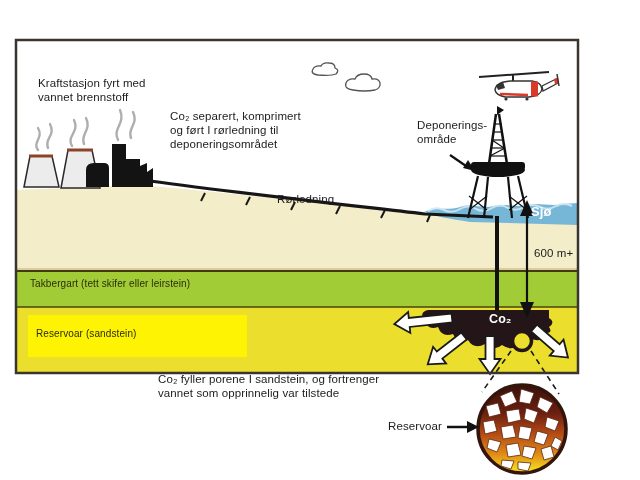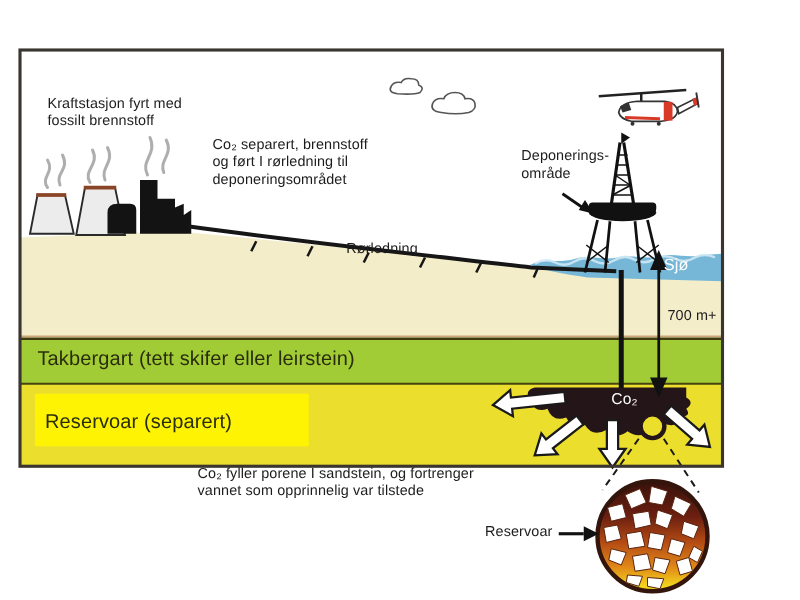--- a/index.html
+++ b/index.html
@@ -6,23 +6,23 @@
   body{
     width:640px;height:480px;position:relative;background:#ffffff;
     font-family:"Liberation Sans","DejaVu Sans",sans-serif;color:#1c1c1c;
     overflow:hidden;
   }
   #scene{position:absolute;left:0;top:0;}
   .lbl{
     position:absolute;white-space:pre-line;line-height:1.22;
     font-size:11.5px;color:#1c1c1c;letter-spacing:.1px;
   }
-  .lbl.big{font-size:16px;color:#2a2d0c;}
-  .lbl.white{color:#ffffff;}
-  .lbl.bold{font-weight:normal;}
+  .lbl.big{font-size:10px;color:#2a2d0c;}
+  .lbl.white{color:#ffffff;font-weight:bold;}
+  .lbl.bold{font-weight:bold;}
 </style>
 </head>
 <body>
 
 <svg id="scene" width="640" height="480" viewBox="0 0 640 480">
   <defs>
     <linearGradient id="grainGrad" x1="0" y1="0" x2="0" y2="1">
       <stop offset="0" stop-color="#38120c"></stop>
       <stop offset="0.32" stop-color="#6b1f10"></stop>
       <stop offset="0.55" stop-color="#b34a14"></stop>
@@ -178,27 +178,27 @@
     <polygon points="467,421 479,427 467,433"></polygon>
   </g>
 
   <g fill="#111111">
     <line x1="450" y1="155" x2="466" y2="166" stroke="#111111" stroke-width="2.2"></line>
     <polygon points="475,171 463,168 468,160"></polygon>
   </g>
 </svg>
 
 <div class="lbl" style="left:38px;top:76px">Kraftstasjon fyrt med
-fossilt brennstoff</div>
-<div class="lbl" style="left:170px;top:109px">Co₂ separert, brennstoff
+vannet brennstoff</div>
+<div class="lbl" style="left:170px;top:109px">Co₂ separert, komprimert
 og ført I rørledning til
 deponeringsområdet</div>
 <div class="lbl" style="left:277px;top:192px">Rørledning</div>
 <div class="lbl" style="left:417px;top:118px">Deponerings-
 område</div>
 <div class="lbl white bold" style="left:531px;top:204px;font-size:13px">Sjø</div>
-<div class="lbl" style="left:534px;top:246px">700 m+</div>
+<div class="lbl" style="left:534px;top:246px">600 m+</div>
 <div class="lbl big" style="left:30px;top:278px">Takbergart (tett skifer eller leirstein)</div>
-<div class="lbl big" style="left:36px;top:328px">Reservoar (separert)</div>
+<div class="lbl big" style="left:36px;top:328px">Reservoar (sandstein)</div>
 <div class="lbl white" style="left:489px;top:312px;font-size:12.5px">Co₂</div>
 <div class="lbl" style="left:158px;top:372px">Co₂ fyller porene I sandstein, og fortrenger
 vannet som opprinnelig var tilstede</div>
 <div class="lbl" style="left:388px;top:419px">Reservoar</div>
 
 </body></html>

